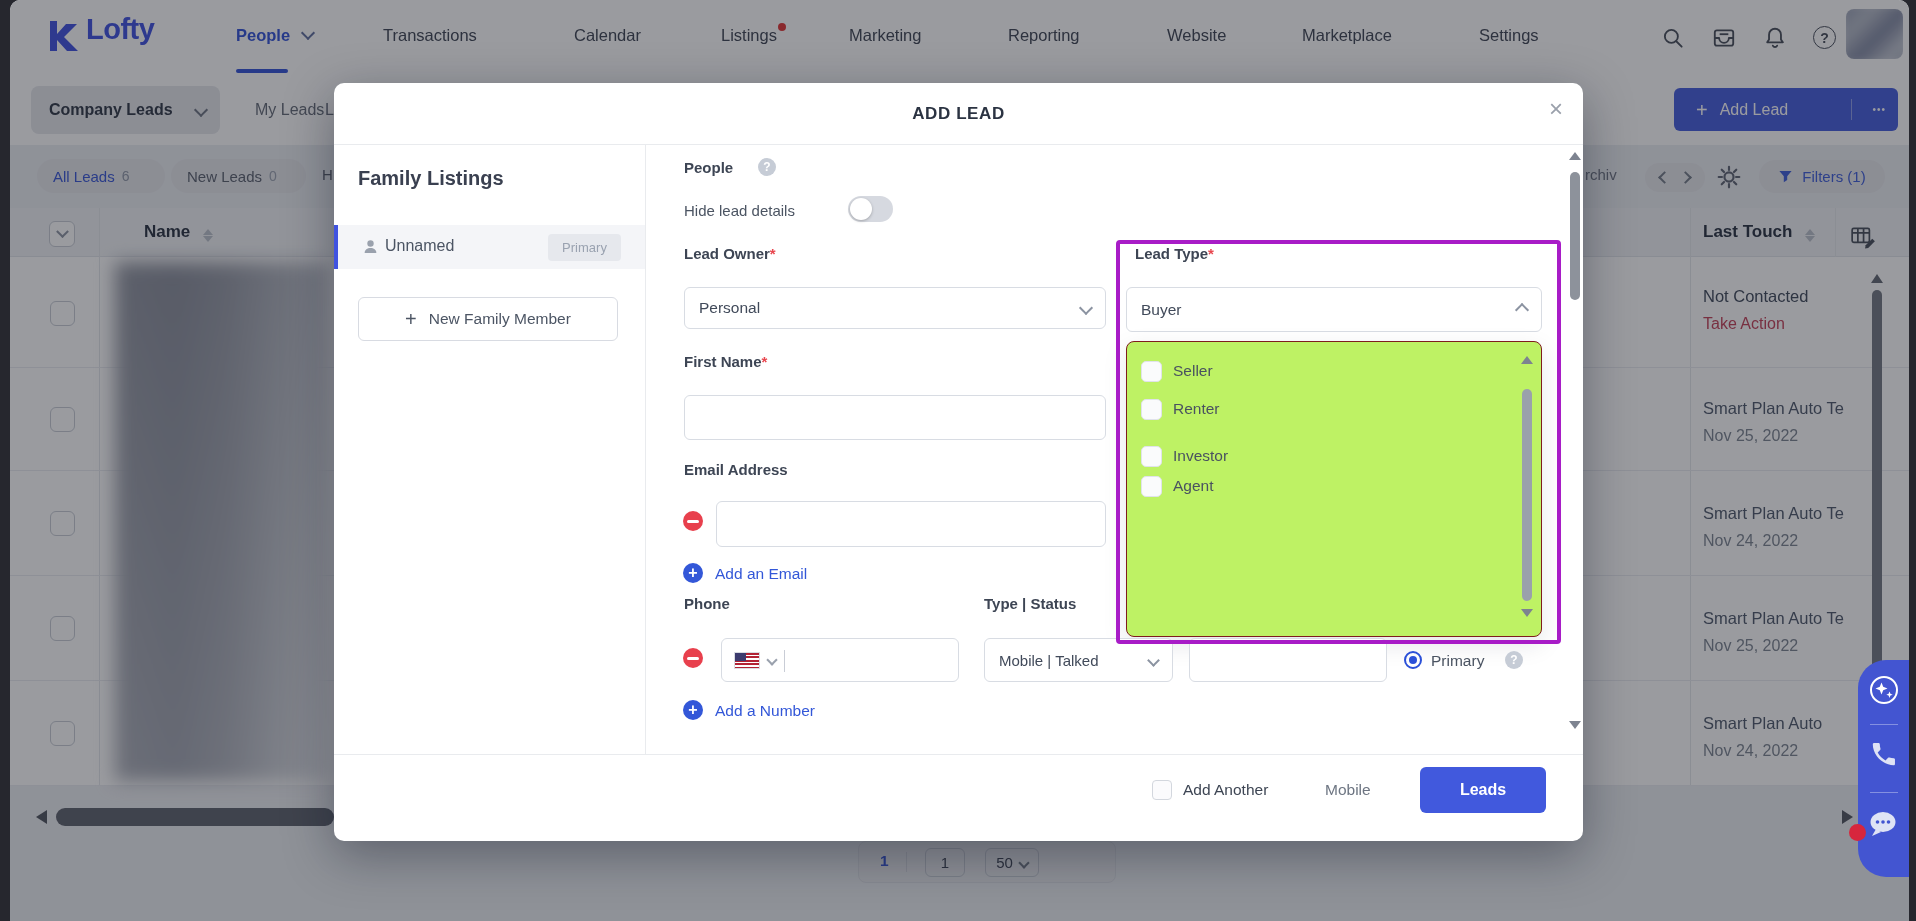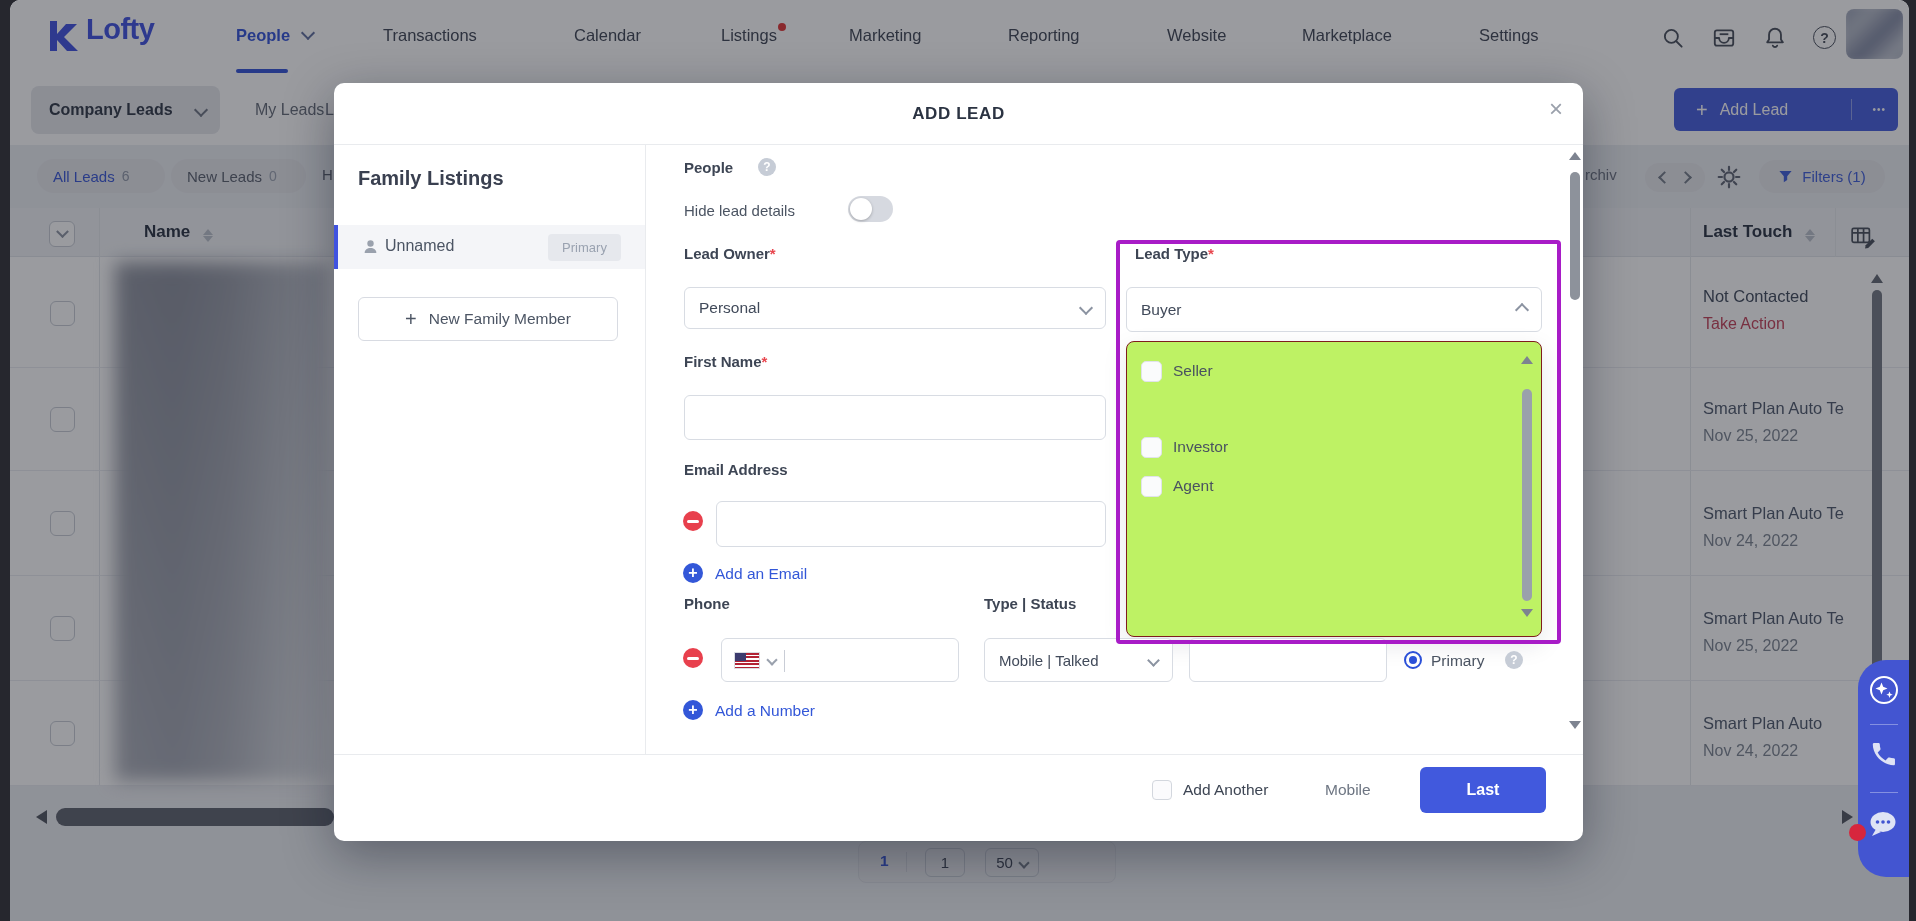--- a/index.html
+++ b/index.html
@@ -310,21 +310,25 @@
   <div class="mselect" style="left:792px;top:204px;width:416px;height:45px">
     <span>Buyer</span>
     <span class="chev up" style="color:#8b93a1"></span>
   </div>
 
   <div class="dropdown">
     <div class="opt" style="top:10px">
         <span class="opt-cb"></span>
         <span class="optlabel">Seller</span>
       </div>
-    <div class="opt" style="top:86px">
+    <div class="opt" style="top:48px">
+        <span class="opt-cb"></span>
+        <span class="optlabel">Renter</span>
+      </div>
+    <div class="opt" style="top:95px">
         <span class="opt-cb"></span>
         <span class="optlabel">Investor</span>
       </div>
     <div class="opt" style="top:125px">
         <span class="opt-cb"></span>
         <span class="optlabel">Agent</span>
       </div>
     <div class="sb-tri-u" style="position:absolute;right:8px;top:14px"></div>
     <div style="position:absolute;right:9px;top:47px;width:10px;height:212px;background:#9aa1ab;border-radius:5px"></div>
     <div class="sb-tri-d" style="position:absolute;right:8px;top:267px"></div>
@@ -361,16 +365,16 @@
   <div class="link" style="left:381px;top:619px">Add a Number</div>
 
   <div class="sb-tri-u" style="position:absolute;left:1235px;top:69px"></div>
   <div class="abs" style="left:1236px;top:89px;width:10px;height:128px;background:#8d929b;border-radius:5px"></div>
   <div class="sb-tri-d" style="position:absolute;left:1235px;top:638px"></div>
 
   <div class="hline" style="left:0;top:671px;width:1249px;background:#e9ebee"></div>
   <div class="abs" style="left:818px;top:697px;width:20px;height:20px;border:1.5px solid #d3d7de;border-radius:4px;background:#fbfbfd;box-sizing:border-box"></div>
   <div class="abs" style="left:849px;top:698px;font-size:15.5px;color:#3d4553">Add Another</div>
   <div class="abs" style="left:991px;top:698px;font-size:15.5px;color:#6d7582">Mobile</div>
-  <div class="abs btnblue" style="left:1086px;top:684px;width:126px;height:46px;display:flex;align-items:center;justify-content:center;font-size:16px;font-weight:600">Last</div>
+  <div class="abs btnblue" style="left:1086px;top:684px;width:126px;height:46px;display:flex;align-items:center;justify-content:center;font-size:16px;font-weight:600">Leads</div>
 </div>
 
 <div class="purple"></div>
 
 </body></html>

